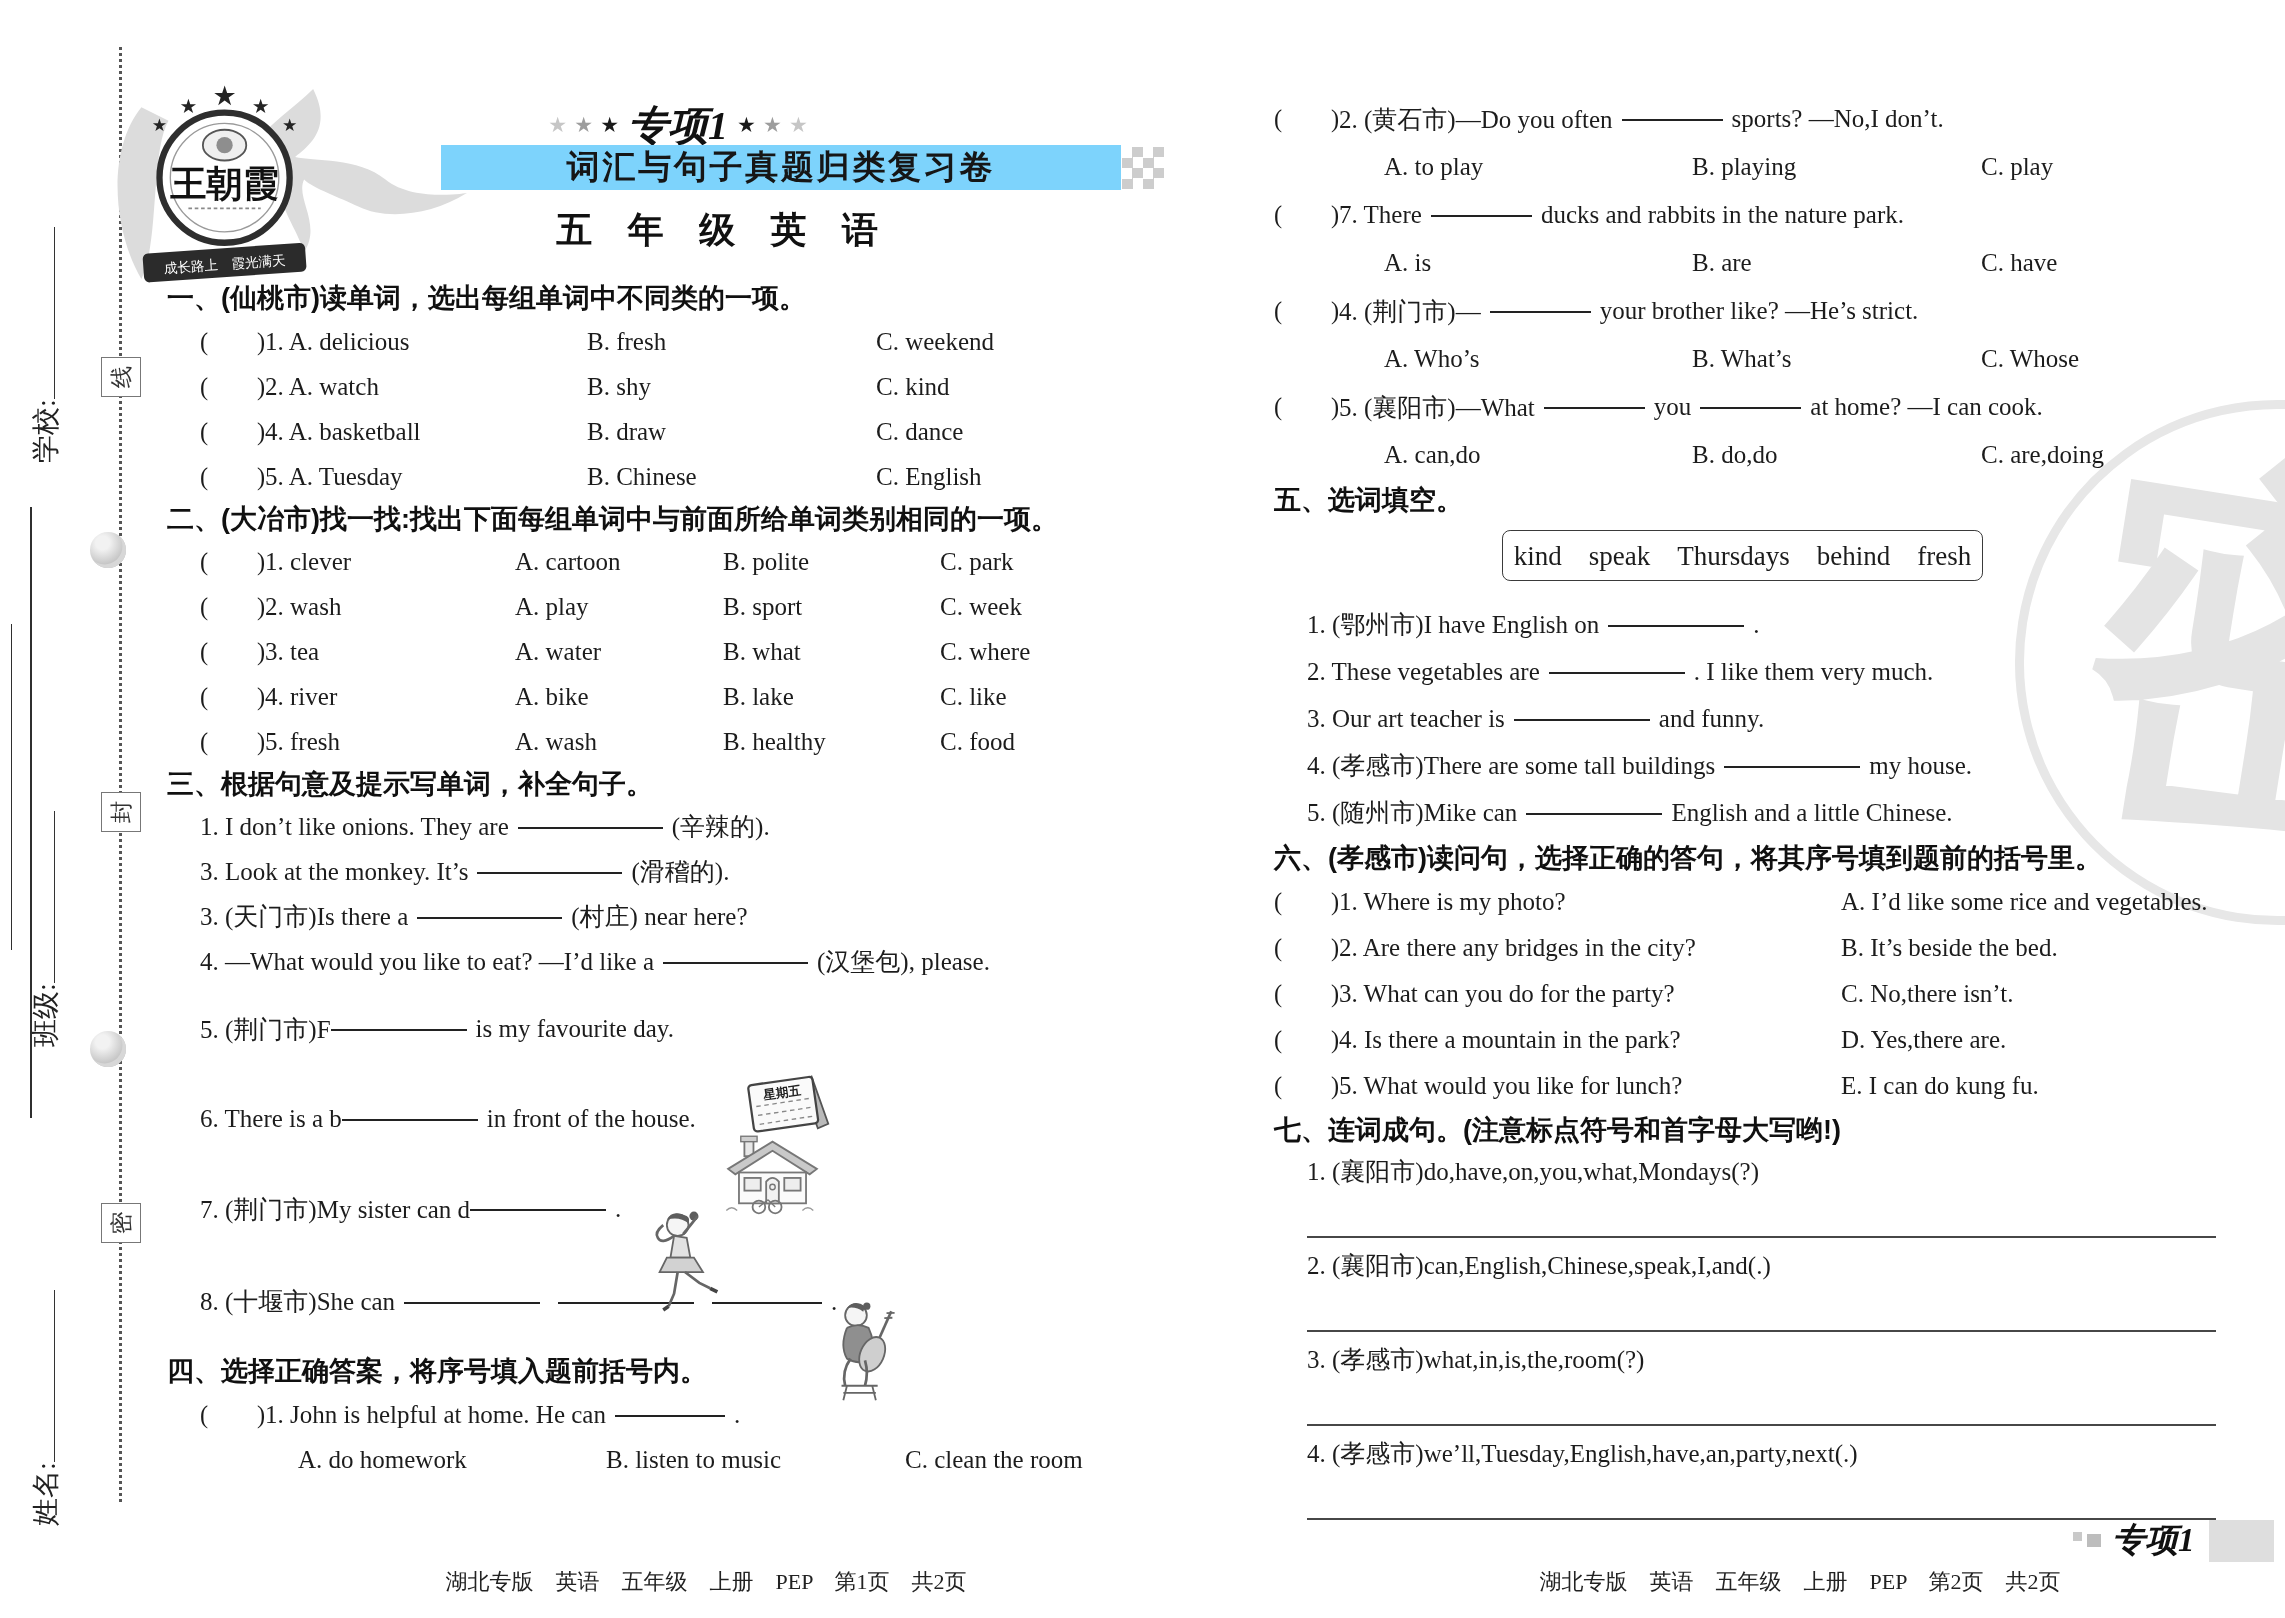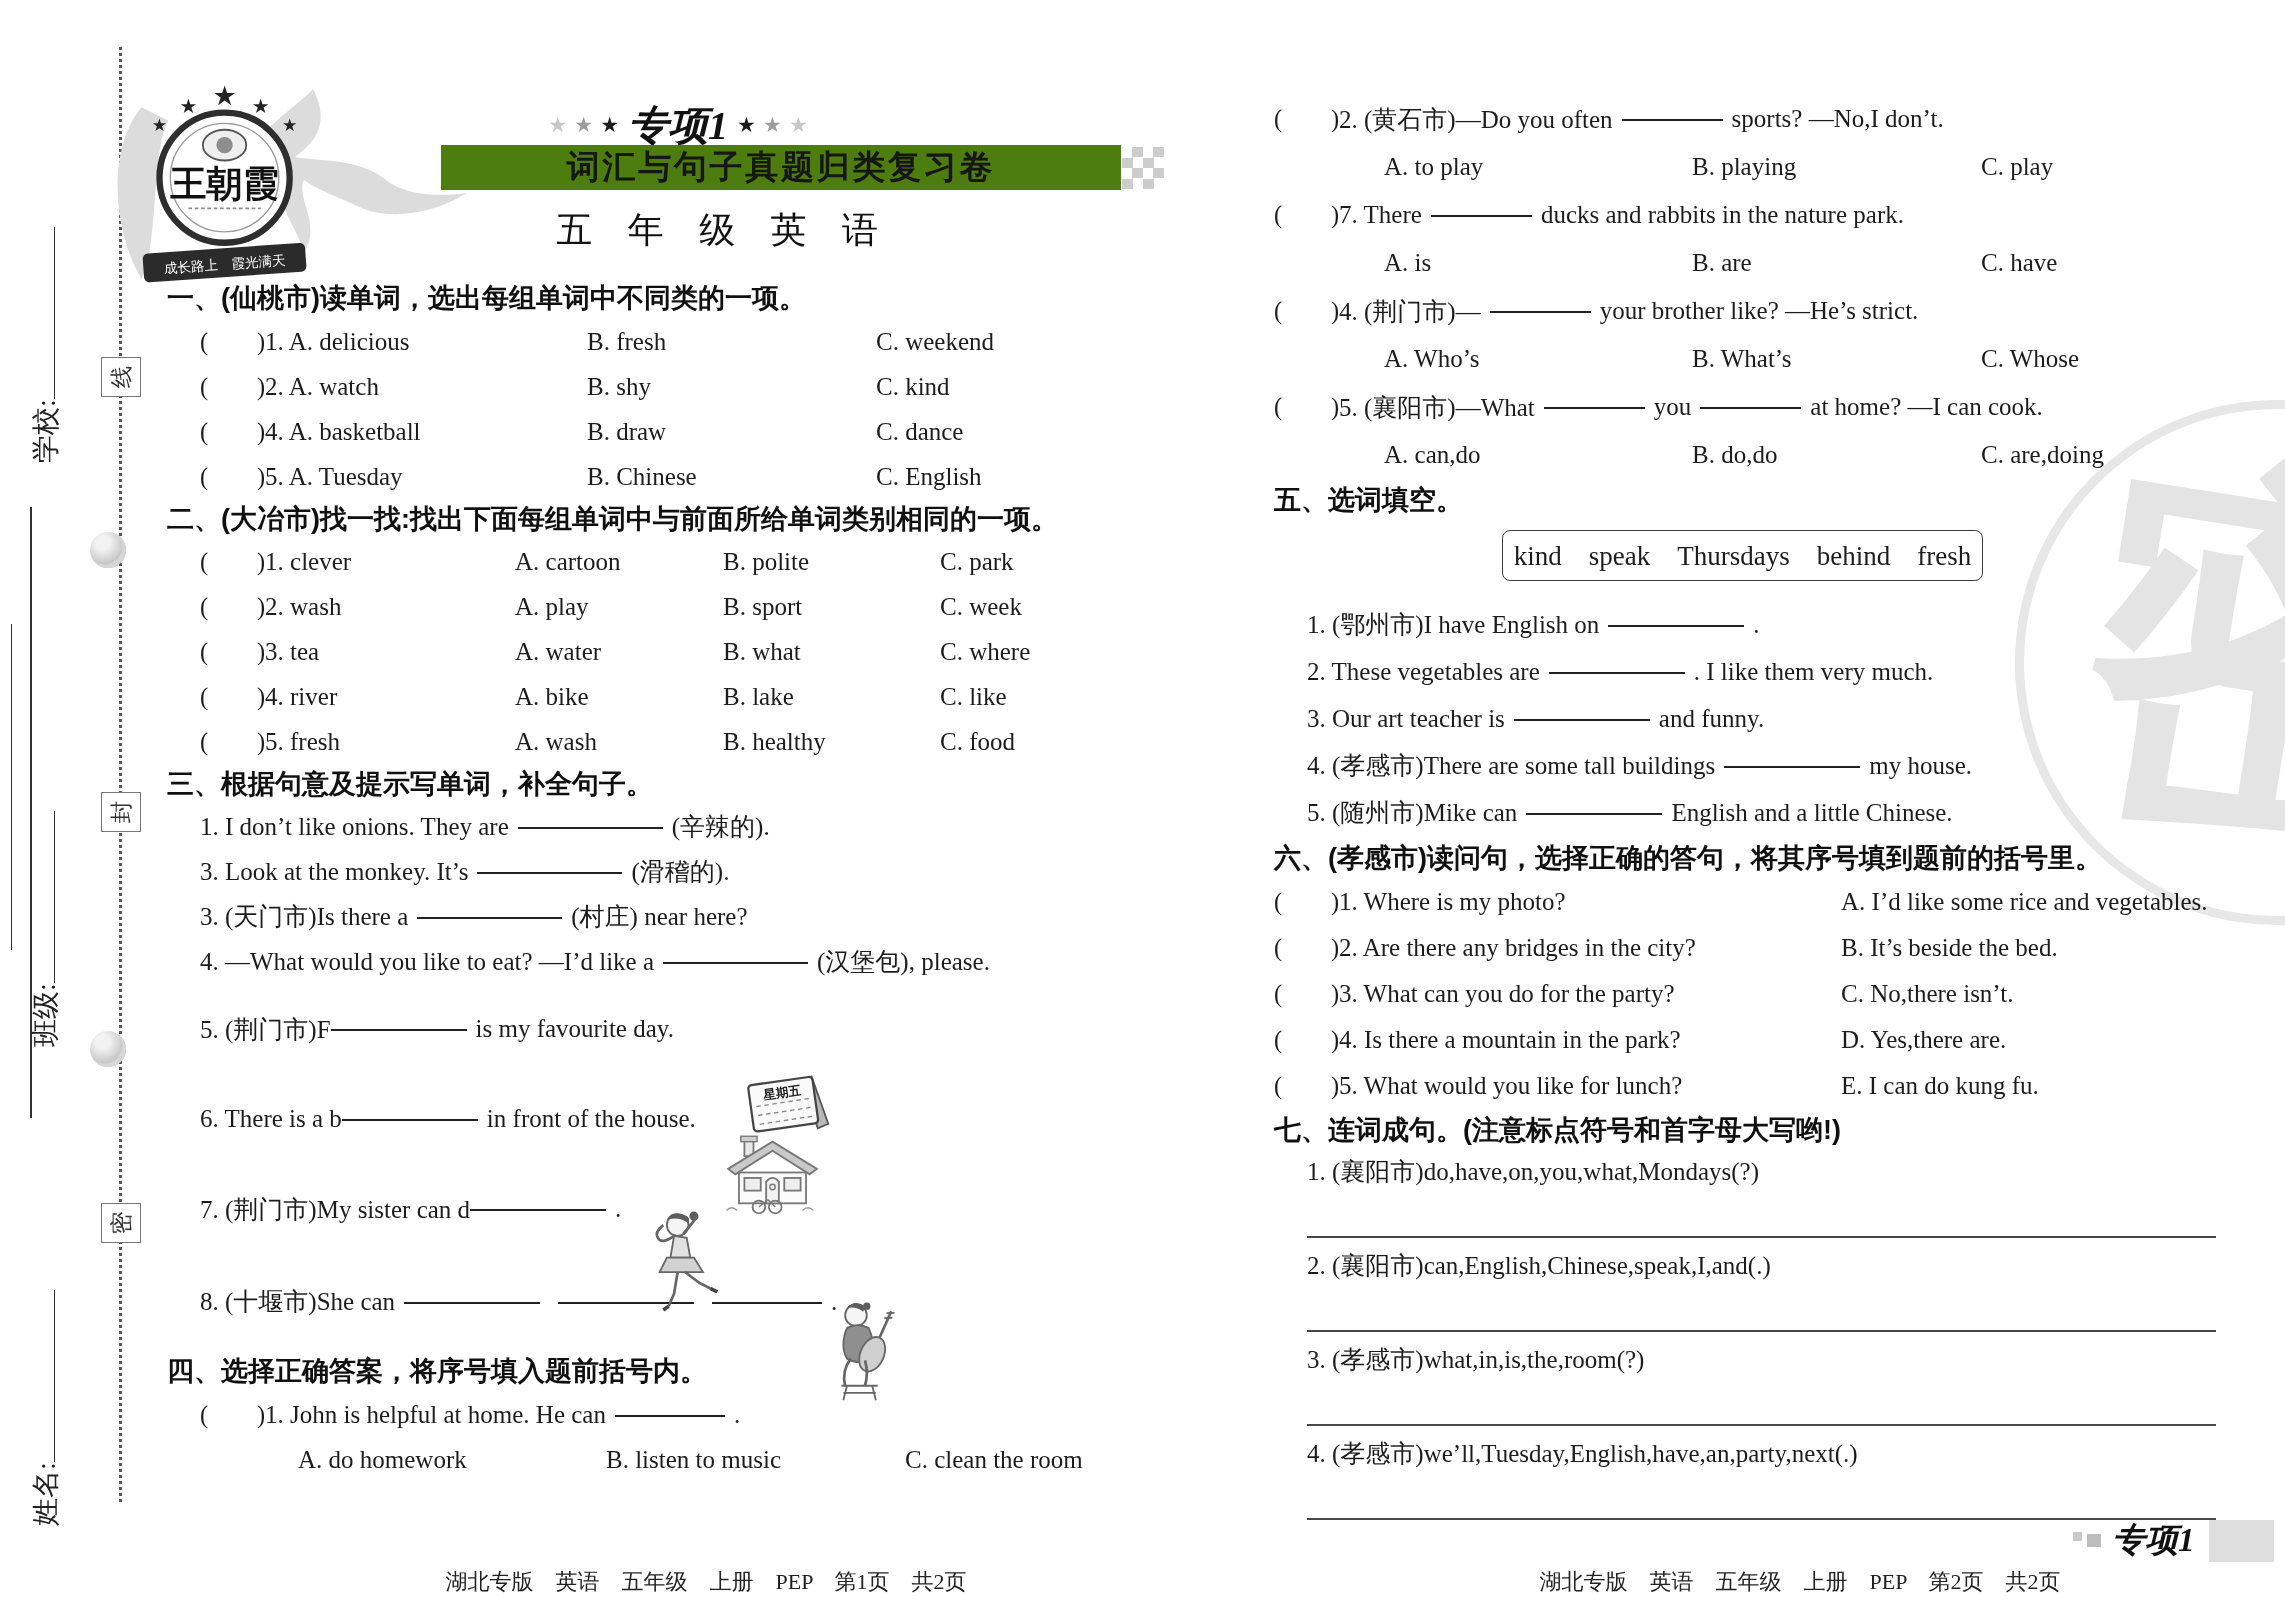--- a/index.html
+++ b/index.html
@@ -24,28 +24,28 @@
     transform:rotate(-90deg);z-index:2;}
   .flower{position:absolute;left:90px;width:36px;height:36px;border-radius:50%;
     background:radial-gradient(circle at 35% 30%,#f2f2f2 20%,#b9b9b9 75%,#8f8f8f 100%);
     box-shadow:inset -3.6px -3.6px 0 #d7d7d7;z-index:2;}
   
   .starsrow{position:absolute;left:488px;top:98px;width:380px;text-align:center;white-space:nowrap;}
   .starsrow .st{font-size:21px;vertical-align:middle;margin:0 3.6px;}
   .s-lt{color:#c6c6c6;} .s-md{color:#9d9d9d;} .s-dk{color:#1a1a1a;font-size:24.4px;}
   .unit-title{font-family:"Liberation Serif",serif;font-weight:700;font-style:italic;font-size:40px;
     color:#111;margin:0 5.4px;vertical-align:middle;}
-  .banner{position:absolute;left:441px;top:145px;width:680px;height:45px;background:#4d7c0f;
+  .banner{position:absolute;left:441px;top:145px;width:680px;height:45px;background:#7dd3fc;
     display:flex;align-items:center;justify-content:center;}
   .banner span{font-family:"Liberation Sans",sans-serif;font-weight:700;font-size:33px;letter-spacing:2.7px;color:#161616;}
   .checker{position:absolute;left:1122px;top:147px;width:42px;height:42px;
     background:conic-gradient(#cdcdcd 90deg,#fff 90deg 180deg,#cdcdcd 180deg 270deg,#fff 270deg);
     background-size:21px 21px;}
   .gradeline{position:absolute;left:452px;top:206px;width:543px;text-align:center;
-    font-family:"Liberation Sans",sans-serif;font-weight:400;font-size:36px;letter-spacing:12.7px;color:#111;}
+    font-family:"Liberation Sans",sans-serif;font-weight:700;font-size:36px;letter-spacing:12.7px;color:#111;}
   
   .col{position:absolute;}
   .sec{font-family:"Liberation Sans",sans-serif;font-weight:700;font-size:27px;color:#101010;
     display:flex;align-items:center;}
   .line{display:flex;align-items:center;}
   .ind{padding-left:33px;}
   .h44{height:40px}.h46{height:42px}.h48{height:43px}.h50{height:45px}.h51{height:46px}
   .h52{height:47px}.h53{height:48px}.h100{height:90px}.h105{height:95px}
   .g3a{display:grid;grid-template-columns:387px 289px 1fr;align-items:center;}
   .g4{display:grid;grid-template-columns:315px 208px 217px 1fr;align-items:center;}

